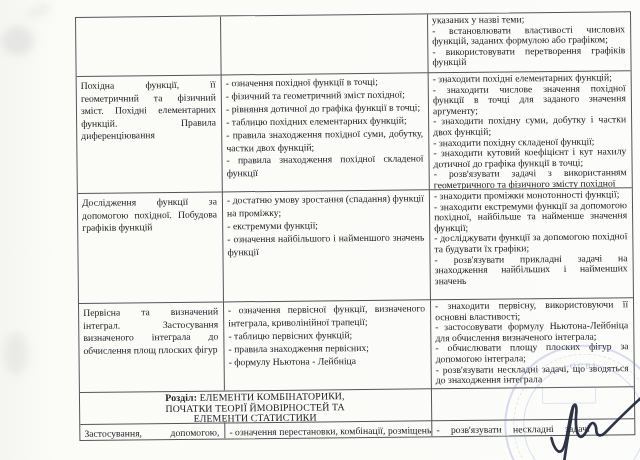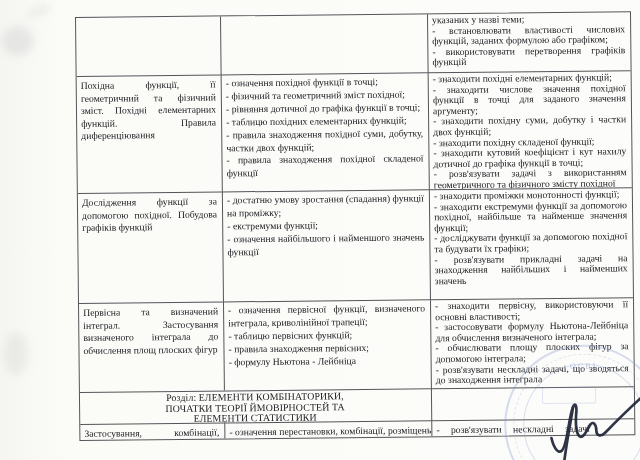--- a/index.html
+++ b/index.html
@@ -29,21 +29,21 @@
   .bt{border-top:1px solid #55555a;}
   .topic{line-height:12.6px;text-align:justify;padding-top:3px;}
   .know{line-height:12.9px;text-align:justify;}
   .able{line-height:10.6px;text-align:justify;padding-top:1px;}
   .item{margin:0;}
   .section-cell{
     grid-column:1 / span 2;
     text-align:center;line-height:10.6px;font-size:9.9px;letter-spacing:.1px;
     padding-top:1px;
   }
-  .section-cell b{font-weight:normal;}
+  .section-cell b{font-weight:bold;}
   .row6{white-space:nowrap;padding-top:3px;line-height:11px;}
   .topic-flex{display:flex;justify-content:space-between;}
   .spread{word-spacing:9px;}
 
   
   .stamp{position:absolute;left:425px;top:333px;width:160px;height:160px;pointer-events:none;opacity:.55;}
   .stamp .ring{position:absolute;border-radius:50%;}
   .ring.outer{inset:0;border:2px solid rgba(122,143,204,.55);}
   .ring.mid{inset:9px;border:1.5px dashed rgba(130,148,205,.45);}
   .ring.inner{inset:19px;border:1.5px solid rgba(122,143,204,.5);}
@@ -129,21 +129,21 @@
 
       <div class="cell section-cell bt">
         <div><b>Розділ:</b> <span>ЕЛЕМЕНТИ КОМБІНАТОРИКИ,</span></div>
         <div>ПОЧАТКИ ТЕОРІЇ ЙМОВІРНОСТЕЙ ТА</div>
         <div>ЕЛЕМЕНТИ СТАТИСТИКИ</div>
       </div>
       <div class="cell bl bt"></div>
 
       <div class="cell row6 topic-flex bt">
         <span>Застосування,</span>
-        <span>комбінації,</span>
+        <span>допомогою,</span>
       </div>
       <div class="cell row6 bl bt">- означення перестановки, комбінації, розміщень</div>
       <div class="cell row6 spread bl bt">- розв'язувати нескладні задачі</div>
     </div>
 
     <div class="stamp">
       <div class="ring outer"></div>
       <div class="ring mid"></div>
       <div class="ring inner"></div>
     </div>

